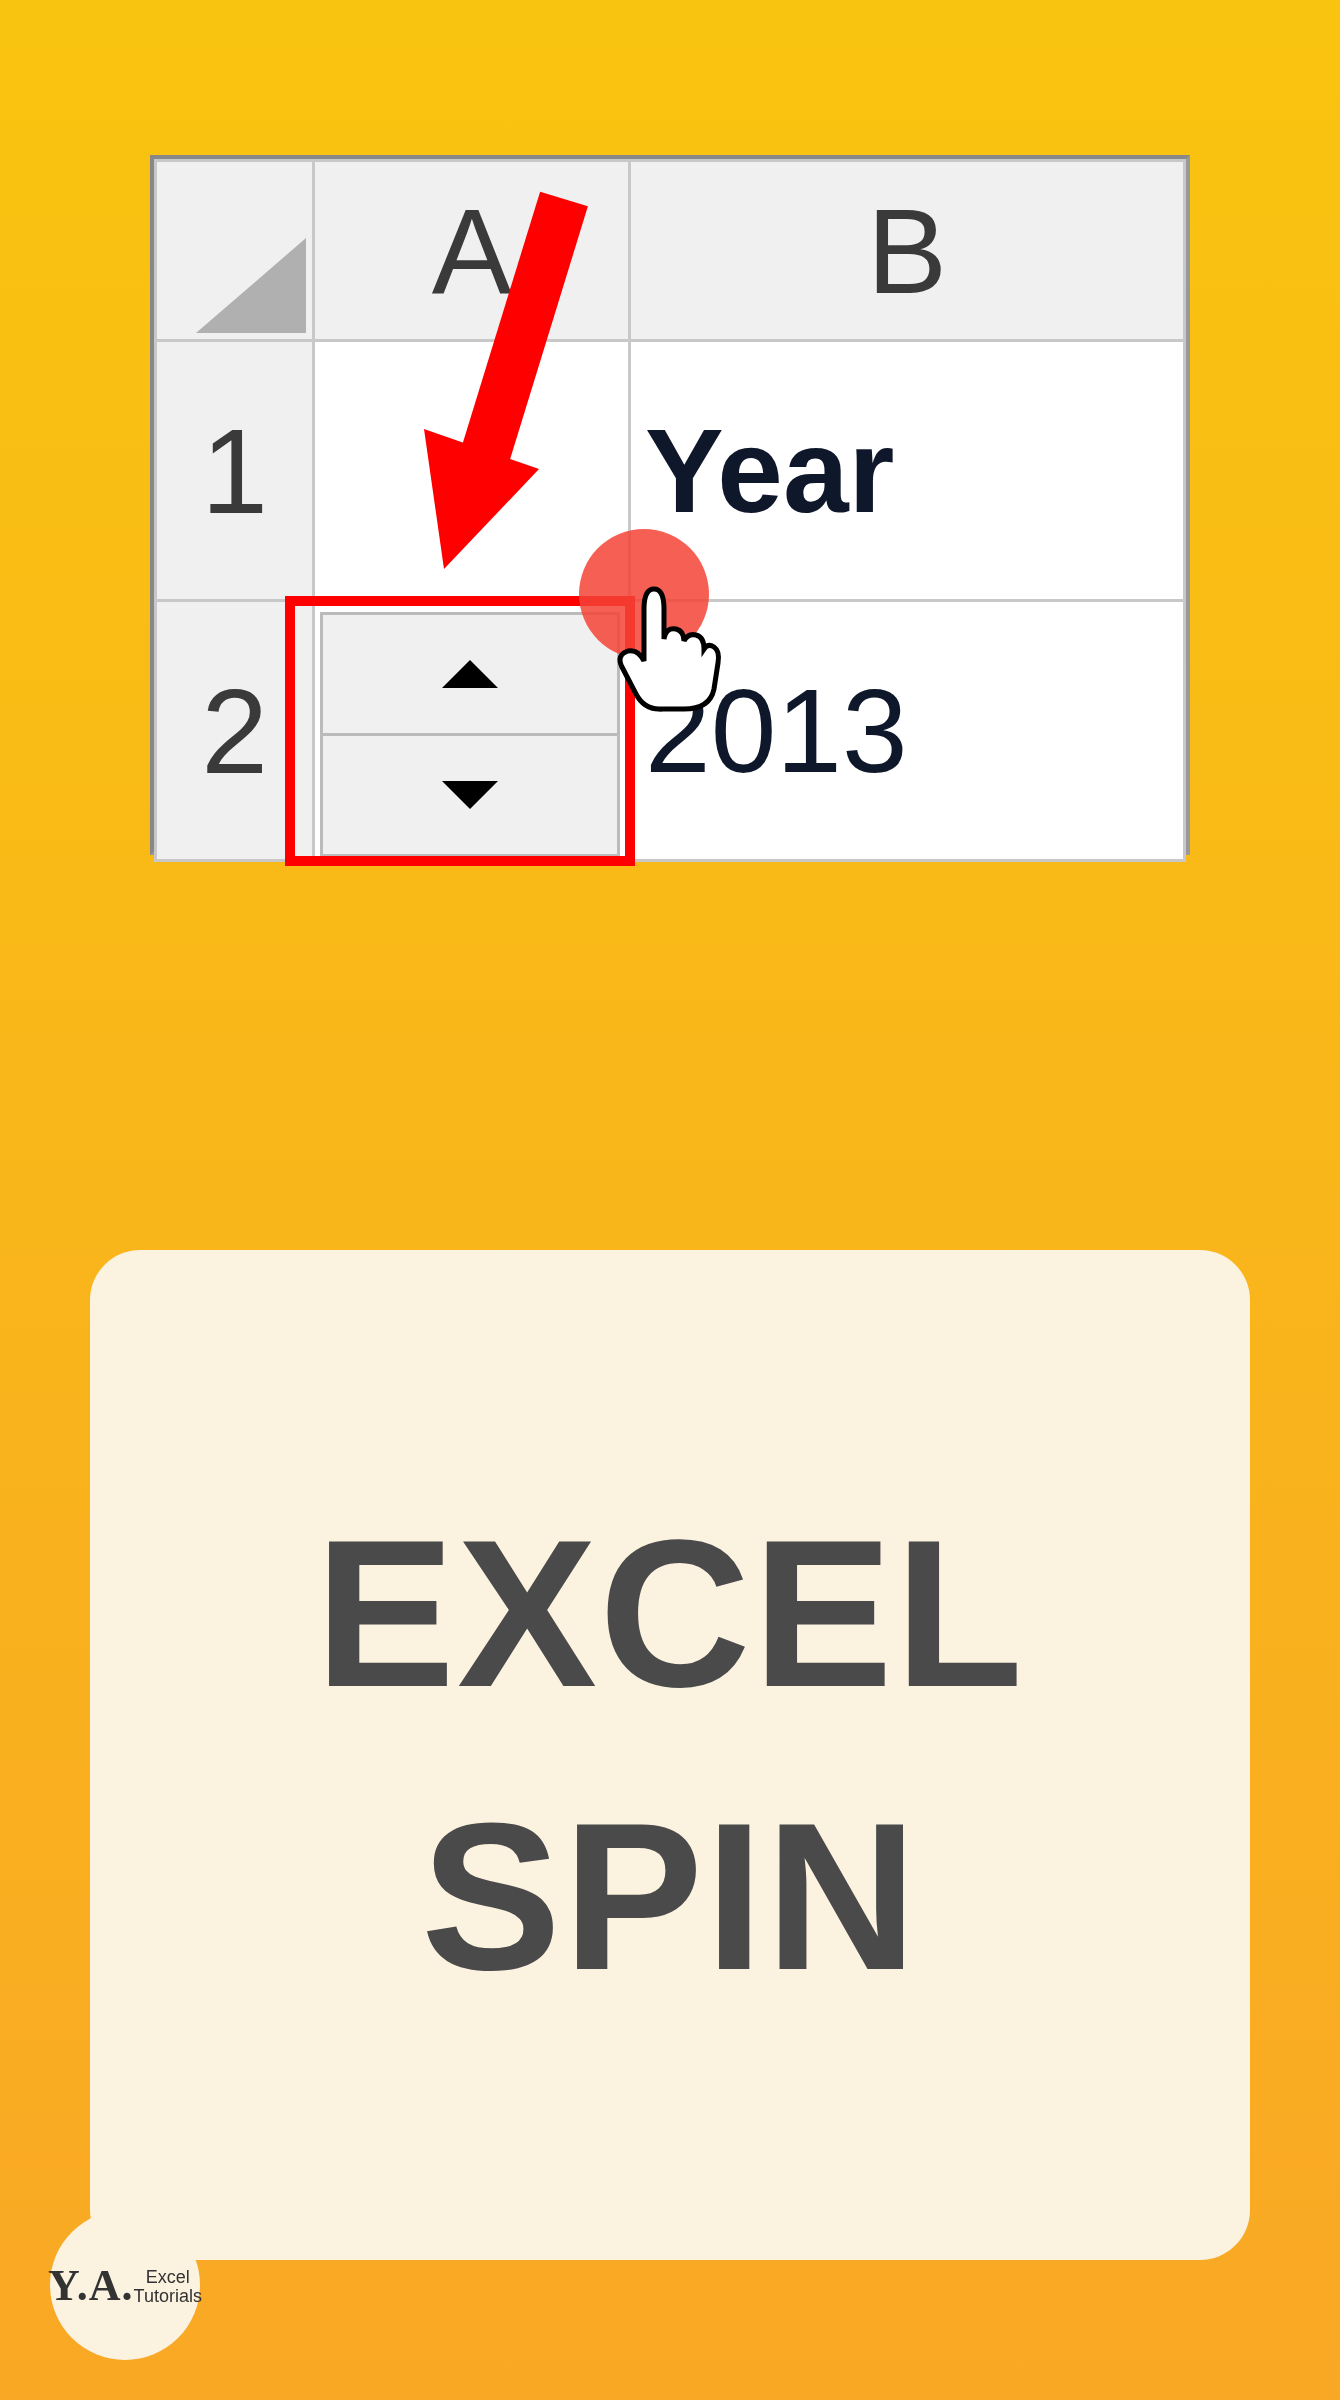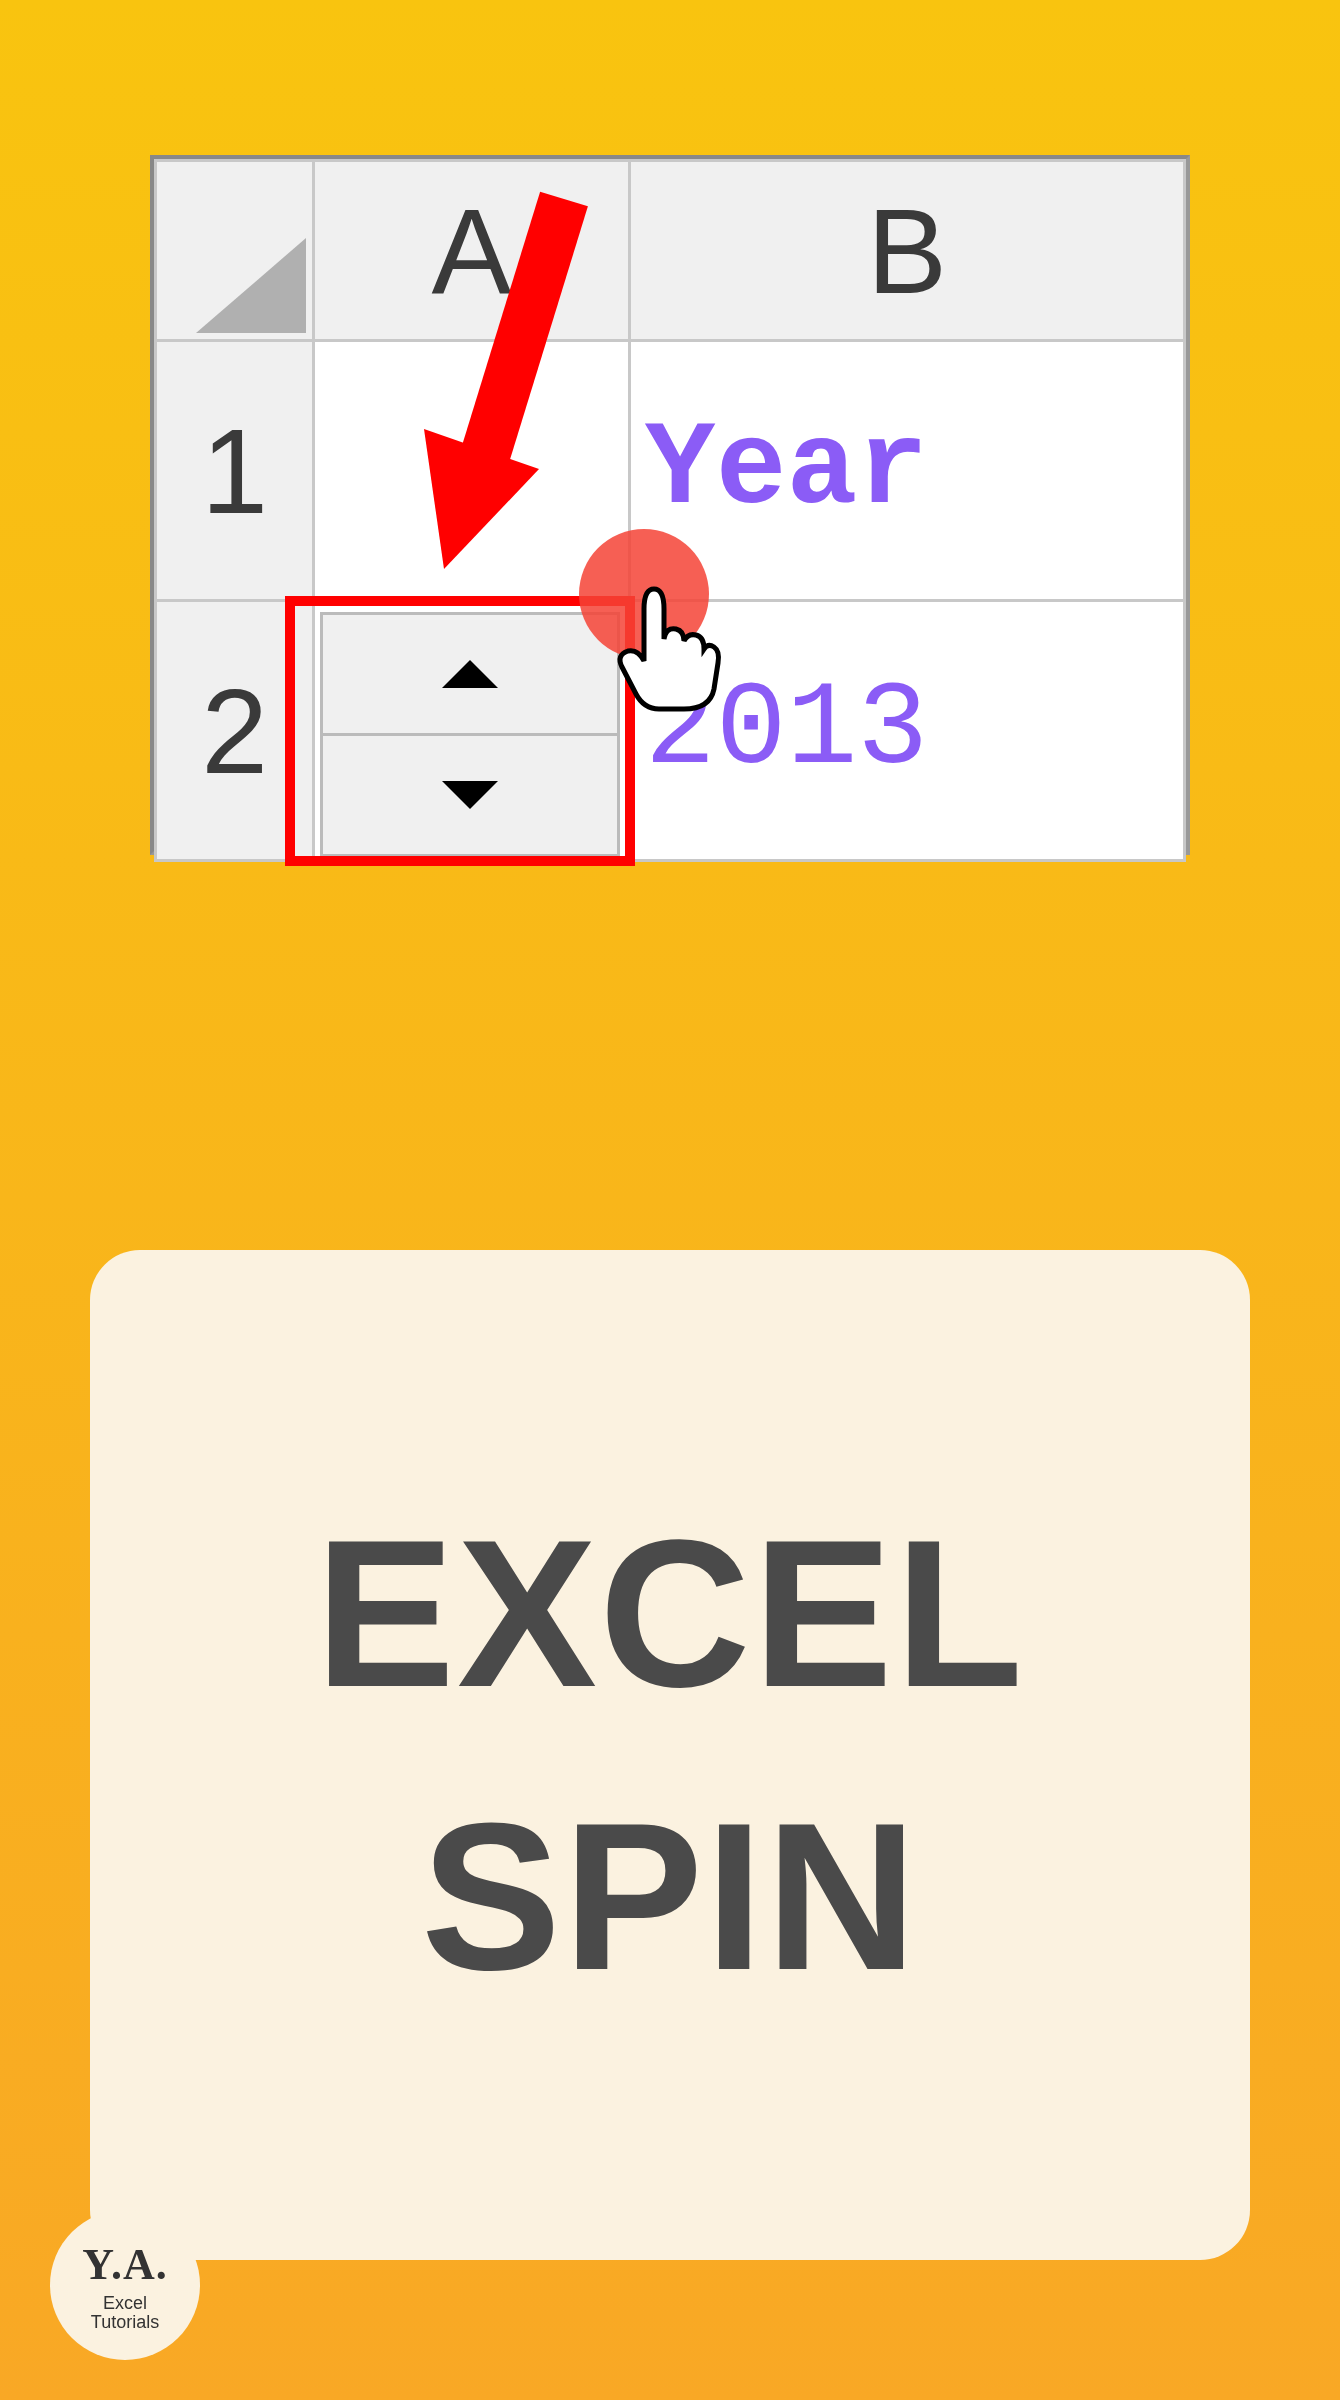--- a/index.html
+++ b/index.html
@@ -60,22 +60,22 @@
     bottom: 6px;
     width: 0; height: 0;
     border-right: 110px solid #b0b0b0;
     border-top: 95px solid transparent;
   }
   .data-cell {
     background: #fff;
     font-size: 118px;
     text-align: left;
     padding-left: 14px !important;
-    font-family: Liberation Mono, monospace;
-    color: #8b5cf6;
+    font-family: Liberation Sans, sans-serif;
+    color: #0f172a;
   }
   .bold { font-weight: bold; }
 
   .col-a { width: 320px; }
   .col-b { width: 560px; }
   .row-header { height: 180px; }
   .row-data { height: 260px; }
 
   
   .spin-wrap {
@@ -182,21 +182,21 @@
   
   .badge {
     position: absolute;
     left: 50px;
     bottom: 40px;
     width: 150px;
     height: 150px;
     background: #fbf2e0;
     border-radius: 50%;
     display: flex;
-    flex-direction: column;
+    flex-direction: row;
     align-items: center;
     justify-content: center;
   }
   .badge .ya {
     font-family: Georgia, serif;
     font-weight: bold;
     font-size: 44px;
     color: #333;
     letter-spacing: 1px;
   }

